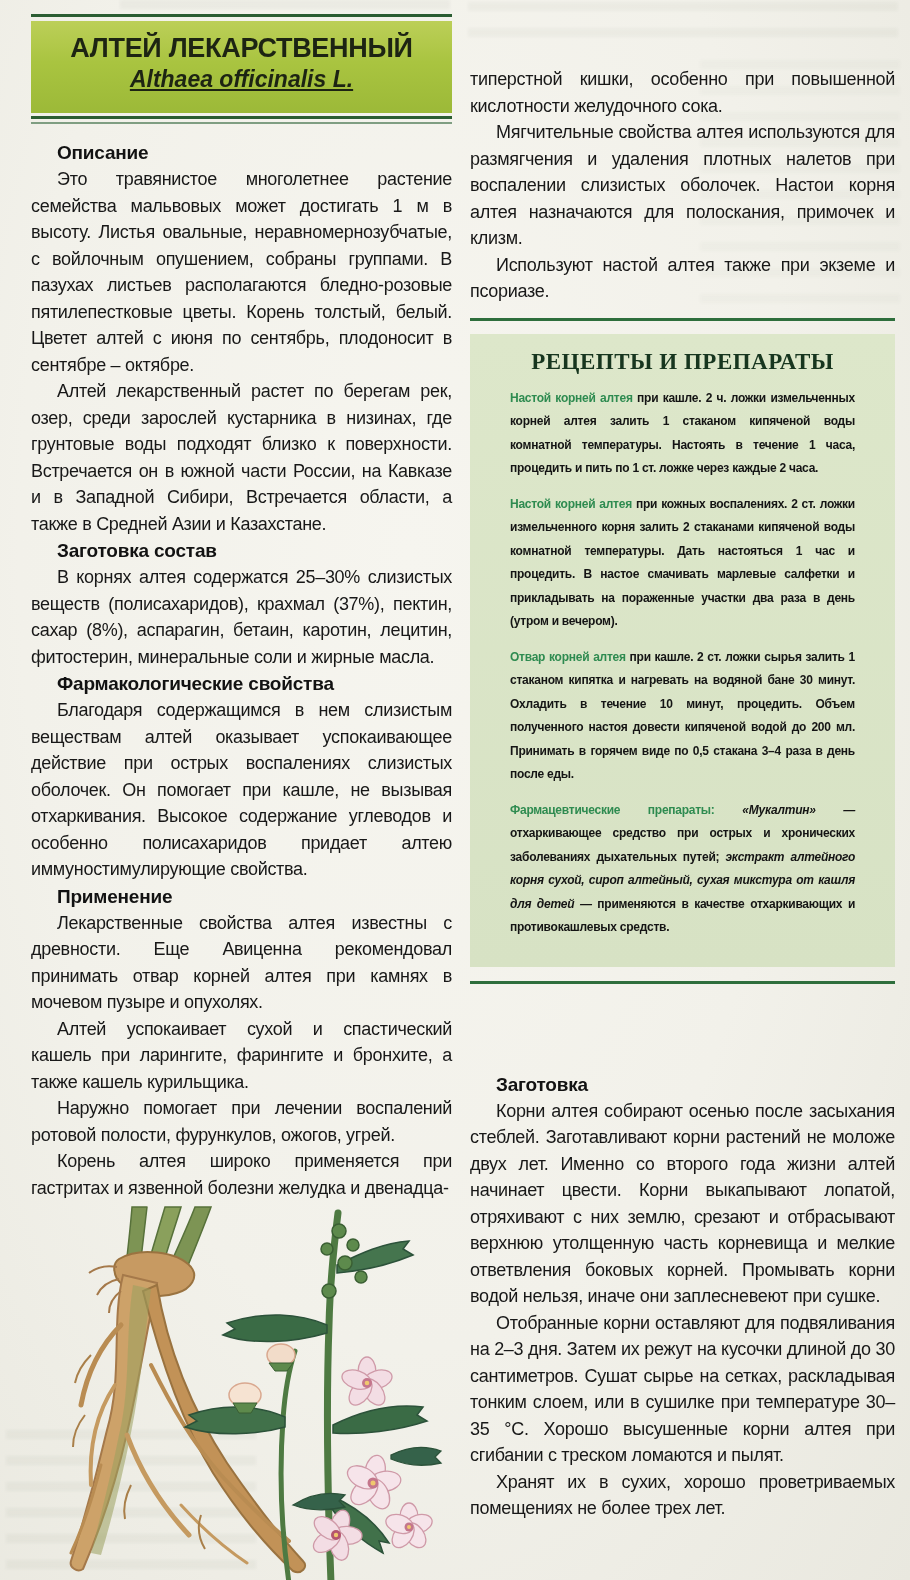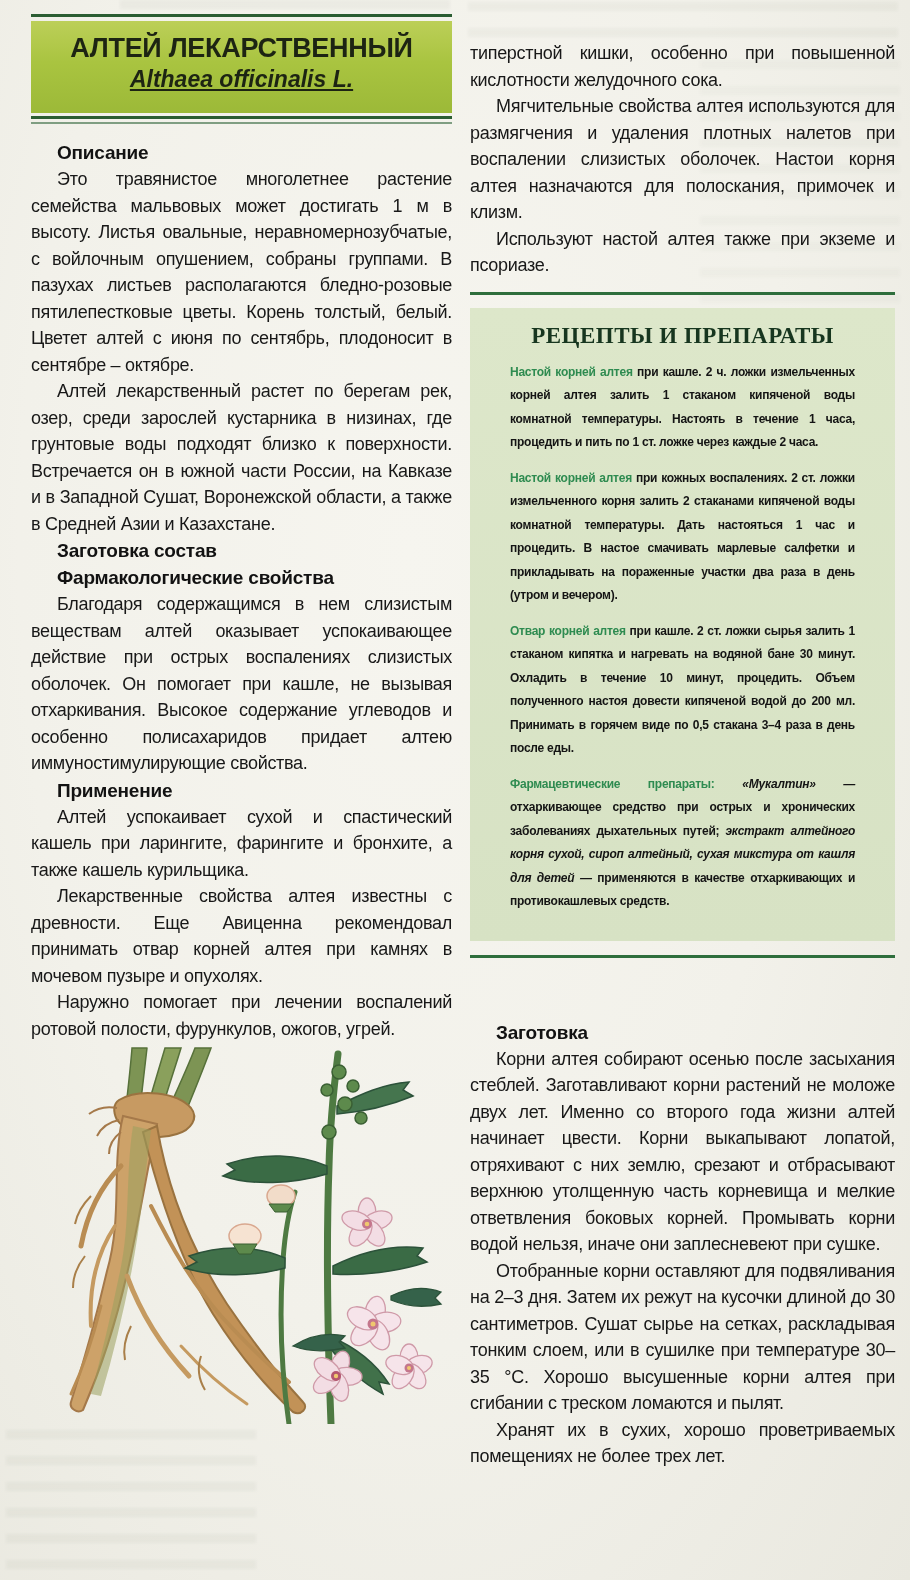--- a/index.html
+++ b/index.html
@@ -46,21 +46,21 @@
   .bodytext h3{
     margin:0;font-size:19px;line-height:27px;font-weight:700;
     text-indent:26px;color:#121212;letter-spacing:-.2px;
   }
   .col-left .bodytext{margin-top:15px;}
 
   
   .illustration{margin-top:4px;}
 
   
-  .col-right .bodytext{padding-top:40px;}
+  .col-right .bodytext{padding-top:66px;}
   .rule{height:0;border-top:3px solid #2e6e3c;}
   .rule-top{margin:13px 0 0;}
   .rule-bottom{margin:14px 0 0;}
 
   .recipes-box{
     margin-top:13px;
     background:linear-gradient(180deg,#dde7ca 0%,#d7e2c4 100%);
     padding:10px 28px 15px;
   }
   .box-title{
@@ -94,31 +94,33 @@
         <h1>АЛТЕЙ ЛЕКАРСТВЕННЫЙ</h1>
         <h2>Althaea officinalis L.</h2>
       </div>
     </div>
     <div class="band-rule"></div>
     <div class="band-rule2"></div>
 
     <div class="bodytext">
       <h3>Описание</h3>
       <p>Это травянистое многолетнее растение семейства мальвовых может достигать 1 м в высоту. Листья овальные, неравномернозубчатые, с войлочным опушением, собраны группами. В пазухах листьев располагаются бледно-розовые пятилепестковые цветы. Корень толстый, белый. Цветет алтей с июня по сентябрь, плодоносит в сентябре – октябре.</p>
-      <p>Алтей лекарственный растет по берегам рек, озер, среди зарослей кустарника в низинах, где грунтовые воды подходят близко к поверхности. Встречается он в южной части России, на Кавказе и в Западной Сушат, Воронежской области, а также в Средней Азии и Казахстане.</p>
+      <p>Алтей лекарственный растет по берегам рек, озер, среди зарослей кустарника в низинах, где грунтовые воды подходят близко к поверхности. Встречается он в южной части России, на Кавказе и в Западной Сибири, Встречается области, а также в Средней Азии и Казахстане.</p>
 
       <h3>Заготовка состав</h3>
+      <p>В корнях алтея содержатся 25–30% слизистых веществ (полисахаридов), крахмал (37%), пектин, сахар (8%), аспарагин, бетаин, каротин, лецитин, фитостерин, минеральные соли и жирные масла.</p>
 
       <h3>Фармакологические свойства</h3>
       <p>Благодаря содержащимся в нем слизистым веществам алтей оказывает успокаивающее действие при острых воспалениях слизистых оболочек. Он помогает при кашле, не вызывая отхаркивания. Высокое содержание углеводов и особенно полисахаридов придает алтею иммуностимулирующие свойства.</p>
 
       <h3>Применение</h3>
+      <p>Лекарственные свойства алтея известны с древности. Еще Авиценна рекомендовал принимать отвар корней алтея при камнях в мочевом пузыре и опухолях.</p>
       <p>Алтей успокаивает сухой и спастический кашель при ларингите, фарингите и бронхите, а также кашель курильщика.</p>
-      <p>Лекарственные свойства алтея известны с древности. Еще Авиценна рекомендовал принимать отвар корней алтея при камнях в мочевом пузыре и опухолях.</p>
       <p>Наружно помогает при лечении воспалений ротовой полости, фурункулов, ожогов, угрей.</p>
+      <p>Корень алтея широко применяется при гастритах и язвенной болезни желудка и двенадца-</p>
     </div>
 
     <div class="illustration" role="img" aria-label="Корни и цветущий стебель алтея лекарственного (ботанический рисунок)">
       <svg width="421" height="378" viewBox="0 0 421 378" xmlns="http://www.w3.org/2000/svg">
 
         <g>
 
           <path d="M96,52 C98,34 100,16 101,2 L116,2 C114,20 112,38 110,54 Z" fill="#7d9454" stroke="#57713a" stroke-width="1.5"></path>
           <path d="M118,56 C124,36 130,16 134,2 L150,2 C144,22 137,42 132,60 Z" fill="#8aa05c" stroke="#57713a" stroke-width="1.5"></path>
           <path d="M138,62 C148,40 158,18 164,2 L180,2 C172,24 162,48 154,68 Z" fill="#7d9454" stroke="#57713a" stroke-width="1.5"></path>

